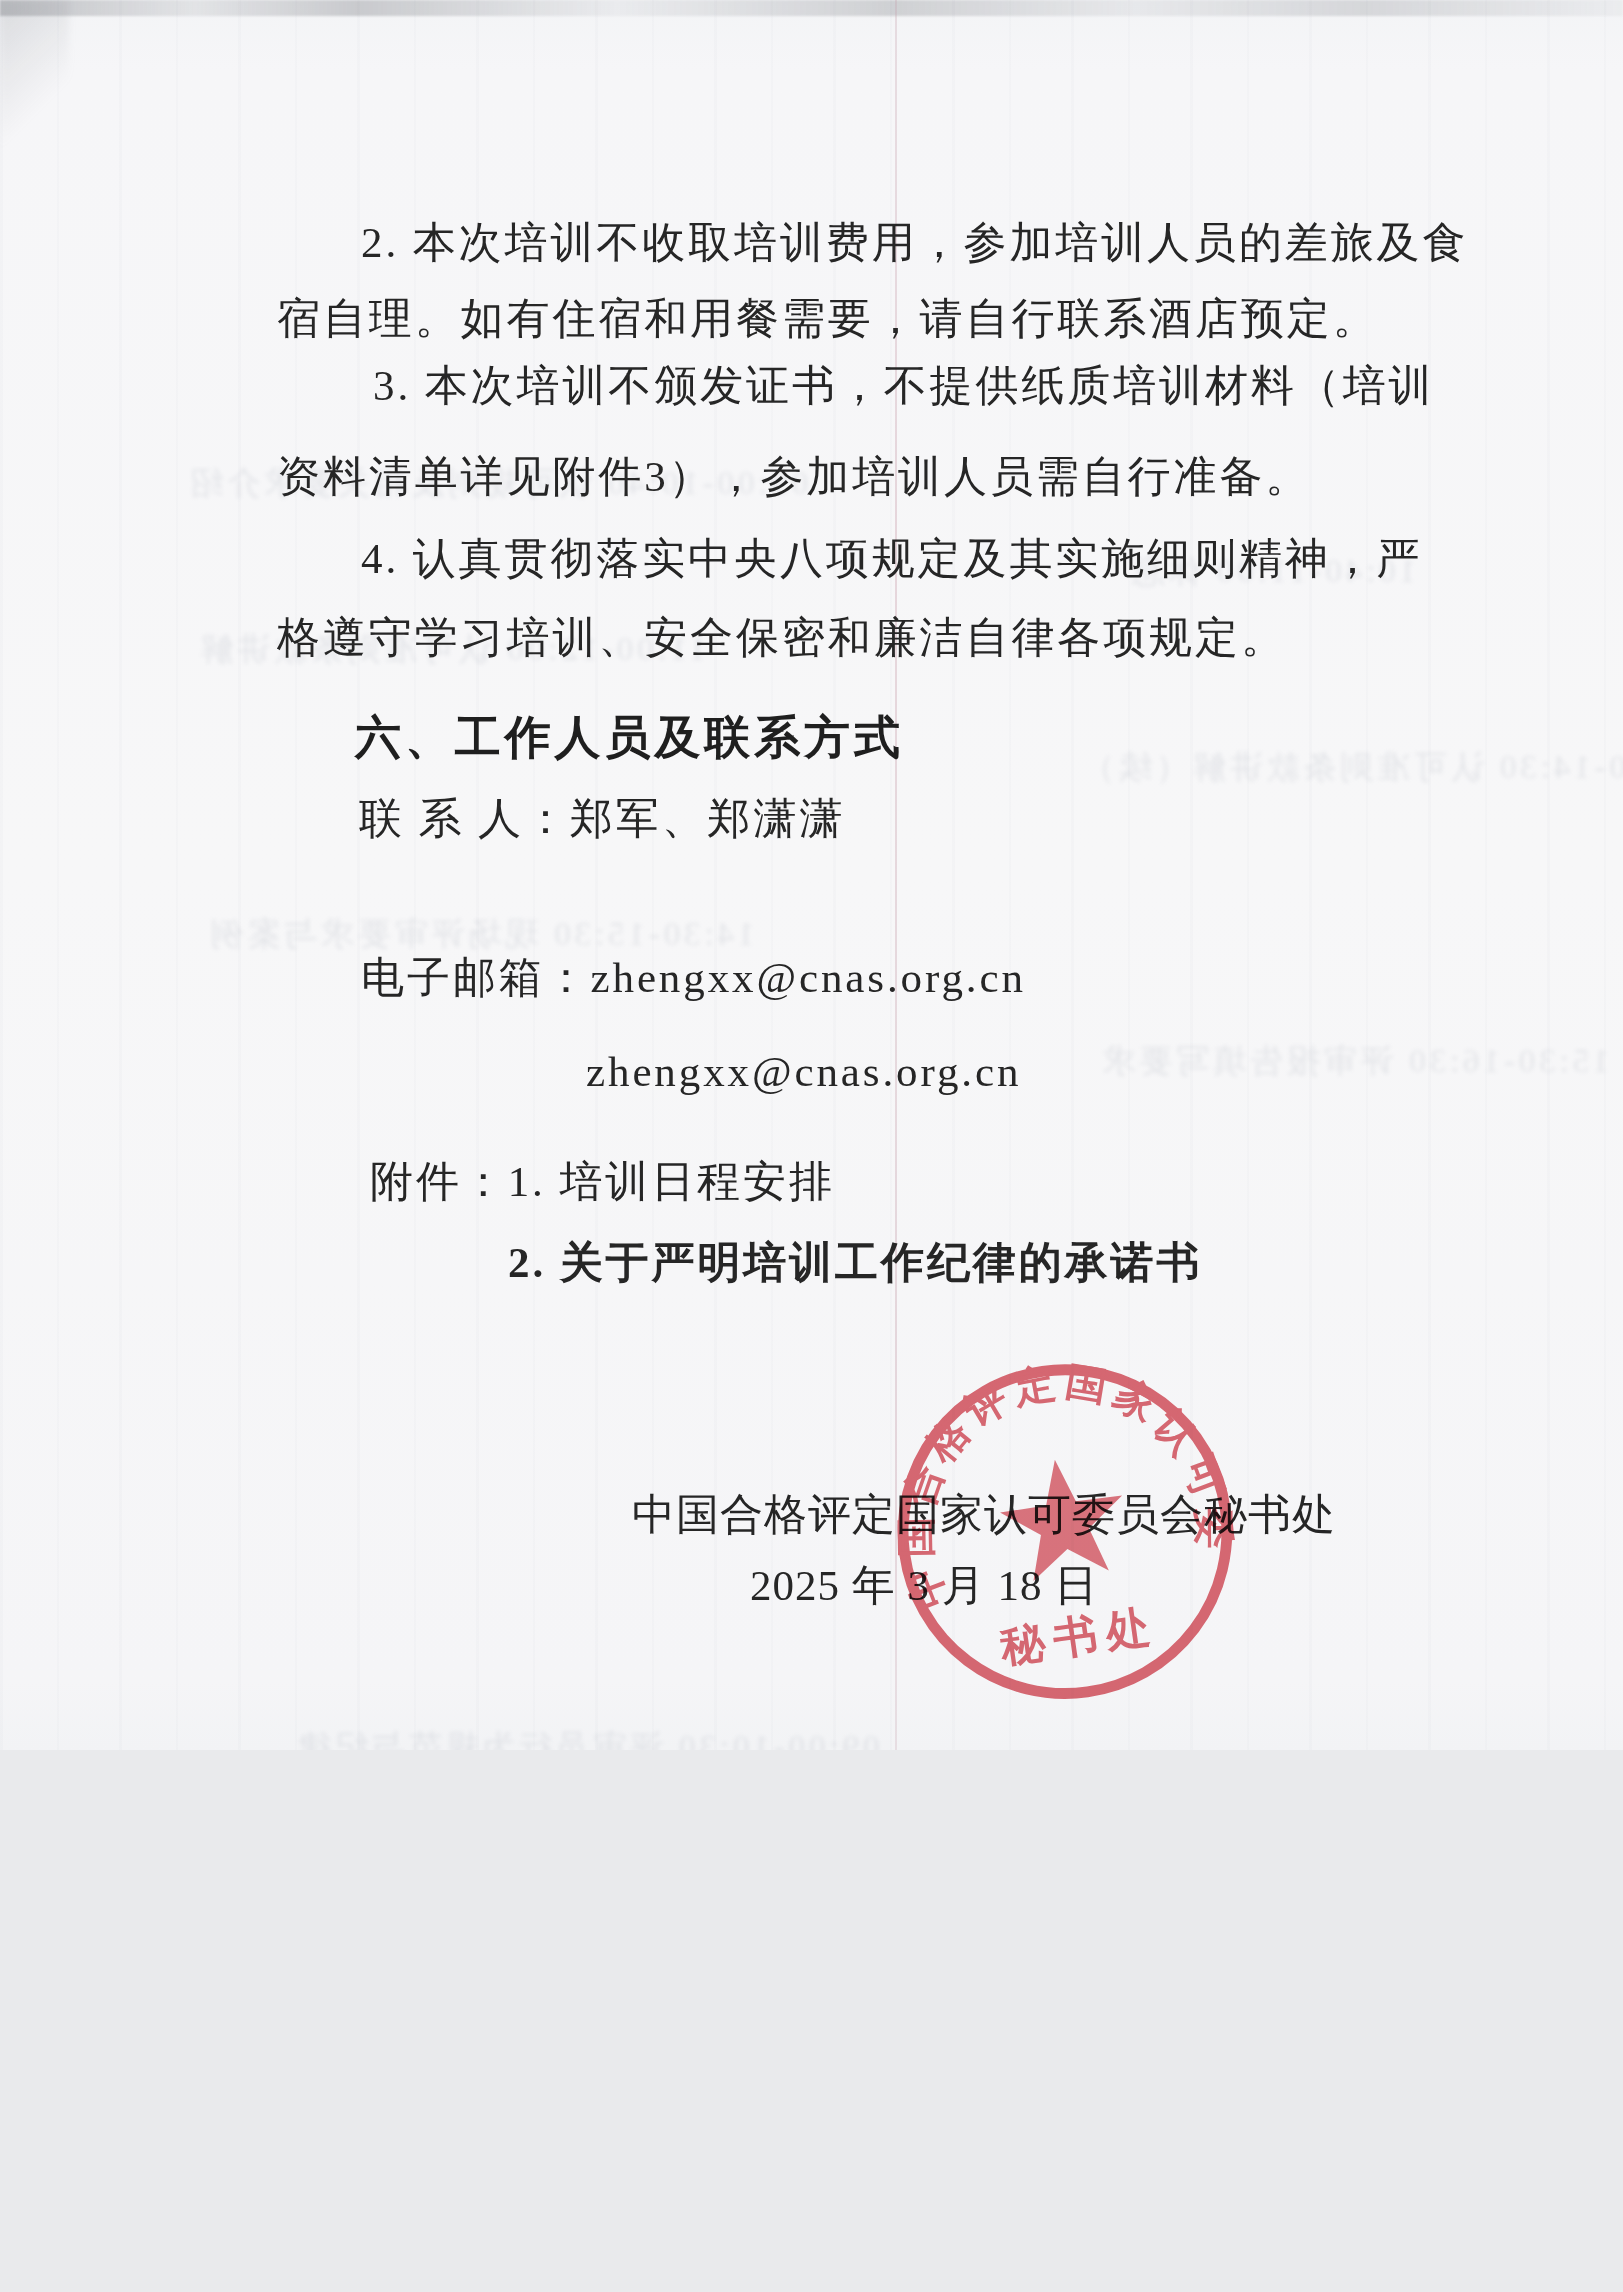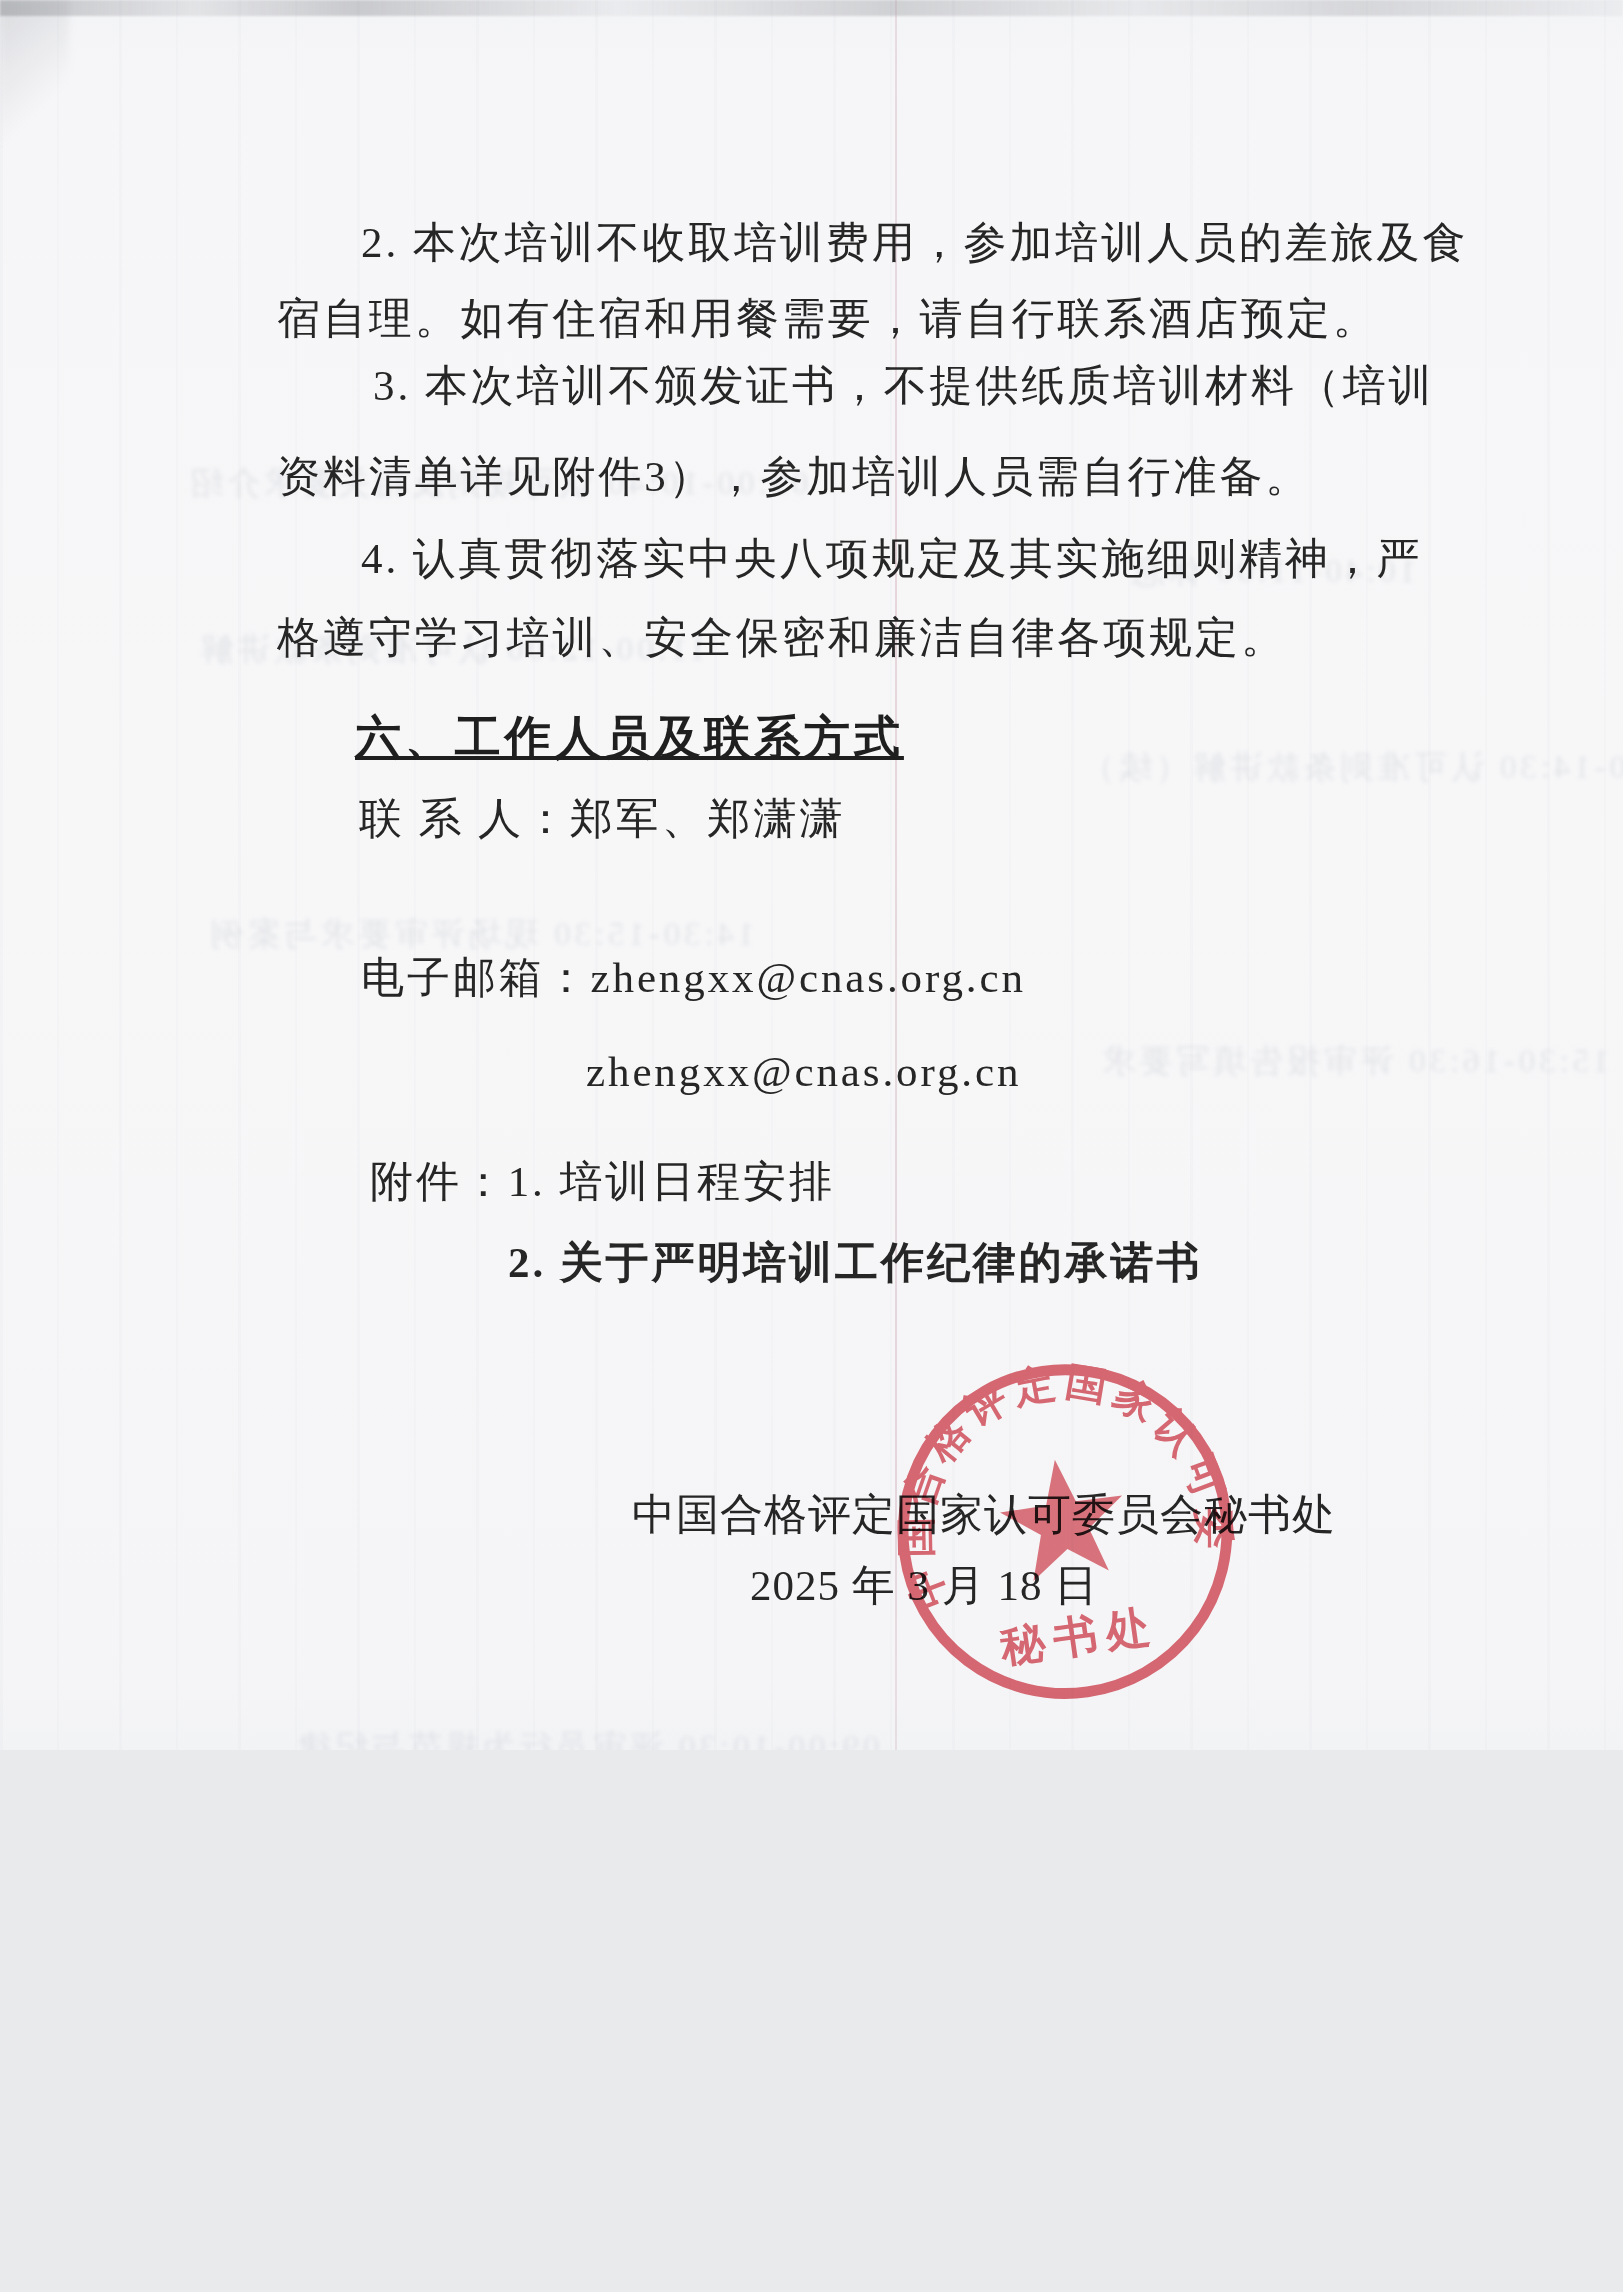--- a/index.html
+++ b/index.html
@@ -43,21 +43,21 @@
       rgba(196,160,172,0.30), rgba(206,168,180,0.42) 30%,
       rgba(196,158,170,0.34) 60%, rgba(200,164,176,0.40) 85%, rgba(196,160,172,0.26));
   }
   .line{
     position:absolute;
     font-size:43px;line-height:59px;letter-spacing:2.9px;
     white-space:nowrap;
   }
   .line.heading{
     font-family:"Liberation Sans","DejaVu Sans",sans-serif;
-    font-weight:700;font-size:46px;letter-spacing:3.9px;color:#1f1f1f;text-decoration:underline;
+    font-weight:700;font-size:46px;letter-spacing:3.9px;color:#1f1f1f;
   }
   .line.signature{letter-spacing:1px;}
   .page-number{
     position:absolute;font-size:29px;letter-spacing:0;
     font-family:"Liberation Sans","DejaVu Sans",sans-serif;color:#3a3a3a;
   }
   
   .bleed{
     position:absolute;
     font-size:33px;letter-spacing:3.9px;white-space:nowrap;

